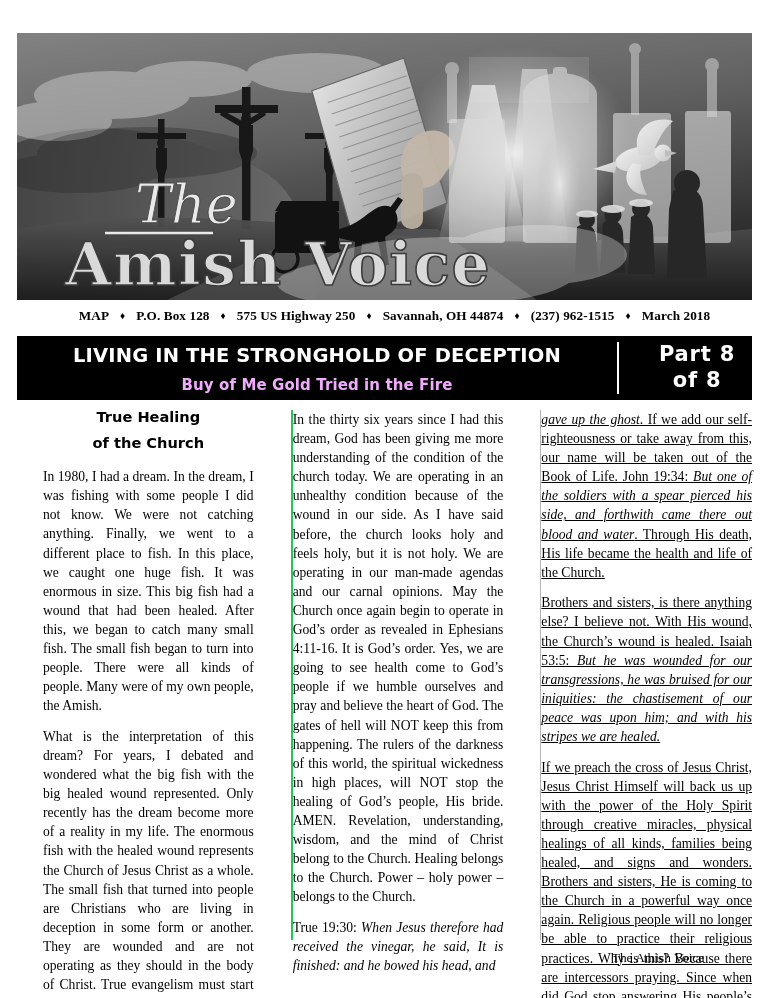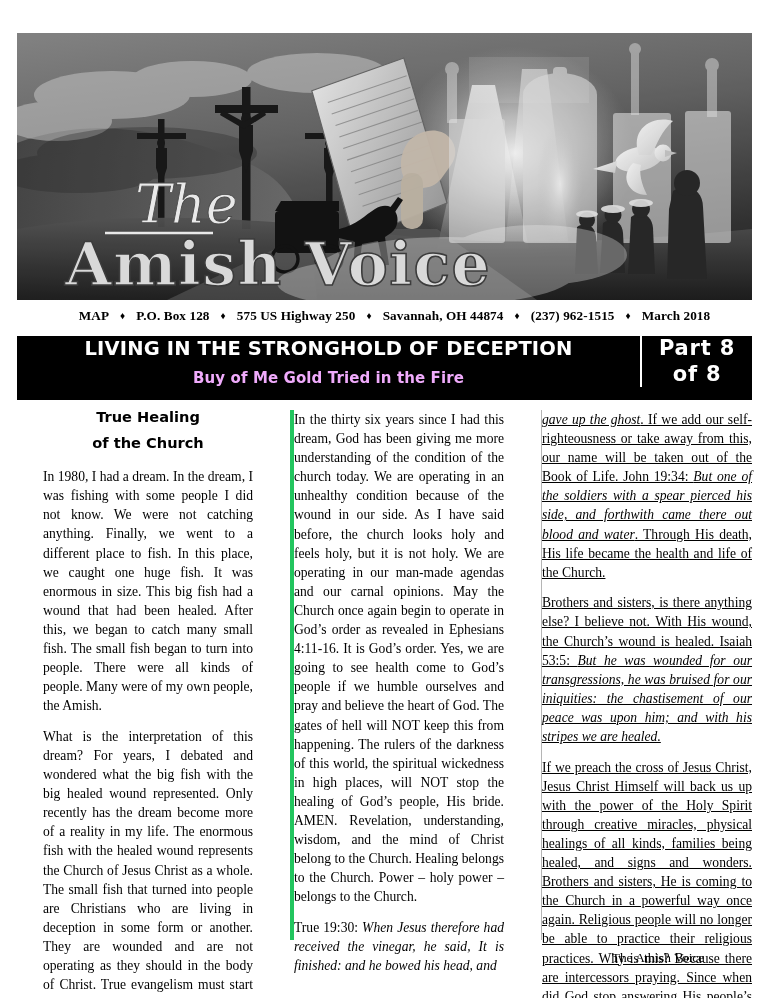--- a/index.html
+++ b/index.html
@@ -54,21 +54,21 @@
 
   
   .banner {
     position: absolute;
     left: 17px;
     top: 336px;
     width: 735px;
     height: 64px;
     background: #000000;
     display: flex;
-    align-items: flex-start;
+    align-items: center;
   }
   .banner-main {
     flex: 1 1 auto;
     display: flex;
     flex-direction: column;
     align-items: center;
     justify-content: center;
     padding-top: 2px;
   }
   .banner-title {
@@ -96,20 +96,21 @@
     display: flex;
     flex-direction: column;
     align-items: center;
     justify-content: center;
     color: #ffffff;
     font-family: "DejaVu Sans", sans-serif;
     font-weight: bold;
     font-size: 21px;
     line-height: 1.22;
     letter-spacing: 0.8px;
+    padding-left: 23px;
   }
 
   
   .content {
     position: absolute;
     left: 17px;
     top: 410px;
     width: 735px;
     height: 530px;
     display: flex;
@@ -120,21 +121,21 @@
     line-height: 1.405;
     text-align: justify;
     text-justify: inter-word;
     hyphens: none;
     margin-left: 26px;
   }
   .col-1 { padding-right: 11px; }
   .col-2 {
     padding-left: 0;
     padding-right: 11px;
-    border-left: 4px solid #22c55e;
+    border-left: 2px solid #22c55e;
   }
   .col-3 {
     border-left: 1px solid #b5b5b5;
     text-decoration: underline;
   }
   .col p {
     margin: 0 0 11.5px 0;
   }
   .col i { font-style: italic; }
 

